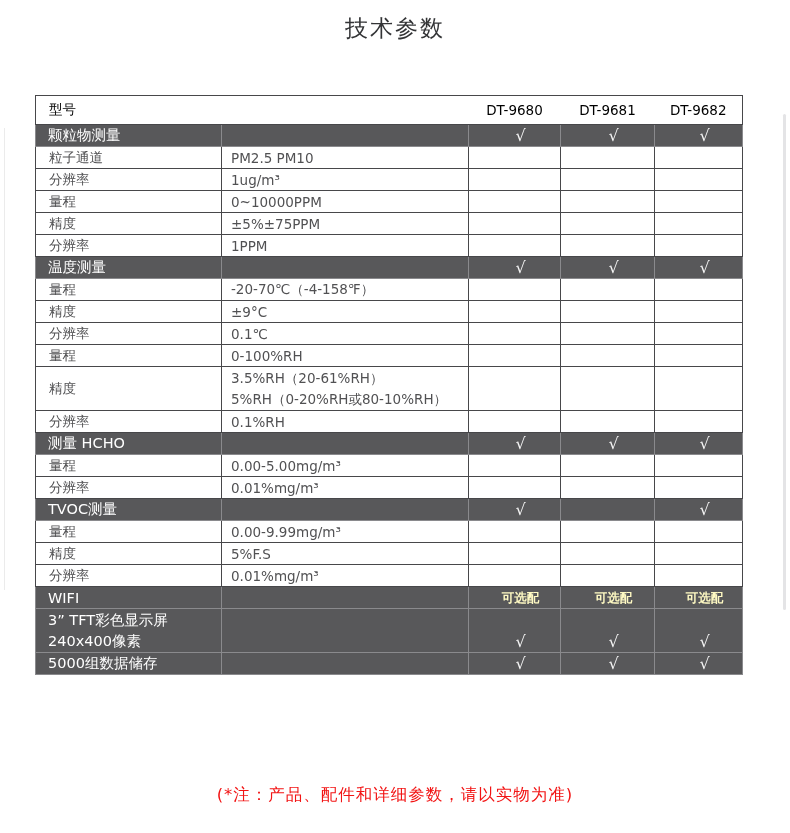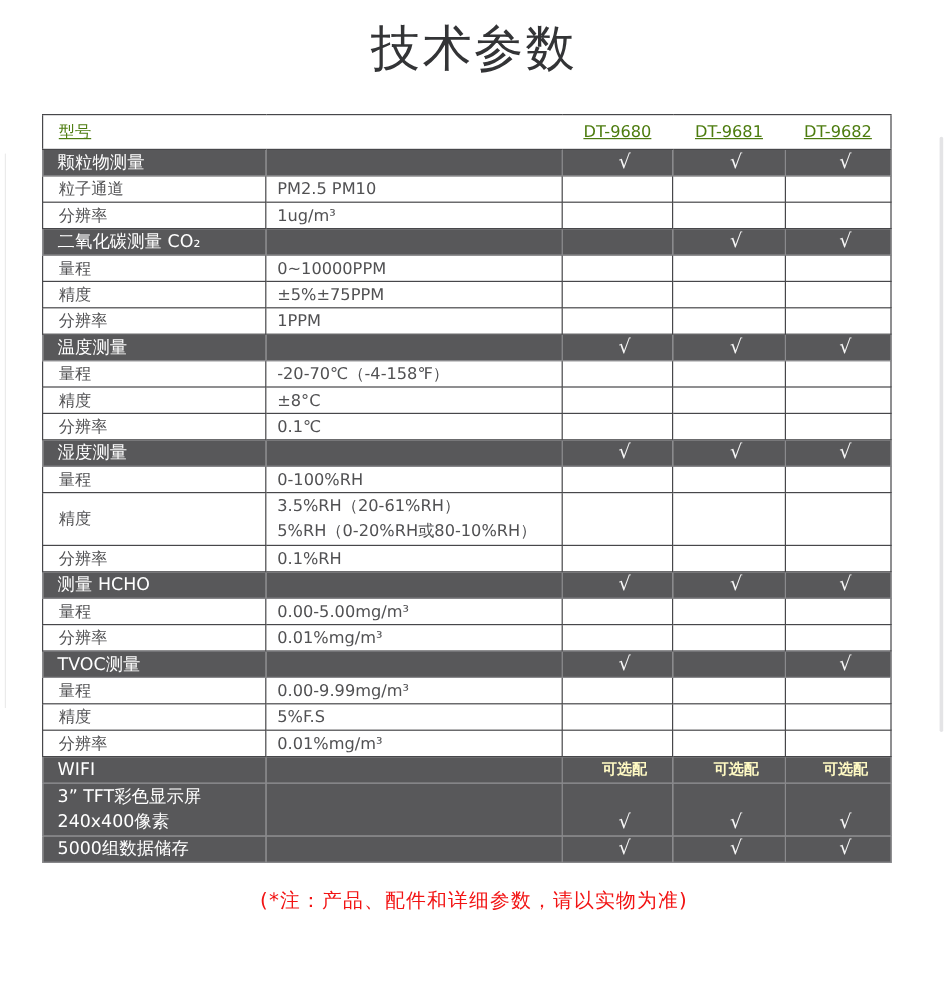--- a/index.html
+++ b/index.html
@@ -9,21 +9,21 @@
     background: #fff;
     font-family: "DejaVu Sans", "Liberation Sans", sans-serif;
     overflow: hidden;
     color: var(--text, #515153);
   }
   .page-title {
     position: absolute;
     top: 13px; left: 0;
     width: 100%;
     text-align: center;
-    font-size: 41px;
+    font-size: 23px;
     font-weight: 400;
     letter-spacing: 2px;
     color: #333436;
   }
   .edge { position: absolute; background: #ebebeb; }
   .edge.left  { left: 4px;  top: 128px; width: 1px; height: 462px; }
   .edge.right { right: 4px; top: 114px; width: 3px; height: 496px; border-radius: 3px; background: #e4e4e6; }
 
   table.spec {
     position: absolute;
@@ -37,42 +37,41 @@
     border: 1px solid var(--border, #47474a);
     height: 22px;
     font-size: 13.5px;
     vertical-align: middle;
     color: var(--text, #515153);
   }
   thead td {
     height: 29px;
     border-left: none;
     border-right: none;
-    color: #4d7c0f;
-    text-decoration: underline;
+    color: #000000;
   }
   td.label { padding-left: 13px; white-space: nowrap; }
   td.value { padding-left: 9px;  white-space: nowrap; margin-top: 11px; }
   td.model { text-align: center; }
   td.mark  { text-align: center; }
   td.dark {
     background: var(--dark-bg, #58585a);
     color: #ffffff;
     border-color: #8a8a8d;
     padding-left: 12px;
   }
   td.dark.label { font-size: 14.5px; }
   td.mark span.check { color: #f6f6f6; font-size: 16px; line-height: 1; }
   td.mark span.opt   { color: #fef9c3; font-size: 12.5px; font-weight: bold; }
   tr.tall td { height: 44px; }
   tr.tall td.mark { vertical-align: bottom; padding-bottom: 2px; }
   td .ln { line-height: 21px; }
   .footnote {
     position: absolute;
-    top: 740px; left: 0;
+    top: 784px; left: 0;
     width: 100%;
     text-align: center;
     font-size: 16.5px;
     color: var(--note-red, #f21414);
     letter-spacing: 1px;
   }
 </style>
 </head>
 <body>
 
@@ -114,27 +113,20 @@
         <td class="mark"></td>
       </tr>
       <tr>
         <td class="label">分辨率</td>
         <td class="value">1ug/m³</td>
         <td class="mark"></td>
         <td class="mark"></td>
         <td class="mark"></td>
       </tr>
       <tr>
-        <td class="label dark">二氧化碳测量 CO₂</td>
-        <td class="value dark"></td>
-        <td class="mark dark"></td>
-        <td class="mark dark"><span class="check">√</span></td>
-        <td class="mark dark"><span class="check">√</span></td>
-      </tr>
-      <tr>
         <td class="label">量程</td>
         <td class="value">0~10000PPM</td>
         <td class="mark"></td>
         <td class="mark"></td>
         <td class="mark"></td>
       </tr>
       <tr>
         <td class="label">精度</td>
         <td class="value">±5%±75PPM</td>
         <td class="mark"></td>
@@ -157,38 +149,31 @@
       </tr>
       <tr>
         <td class="label">量程</td>
         <td class="value">-20-70℃（-4-158℉）</td>
         <td class="mark"></td>
         <td class="mark"></td>
         <td class="mark"></td>
       </tr>
       <tr>
         <td class="label">精度</td>
-        <td class="value">±8°C</td>
+        <td class="value">±9°C</td>
         <td class="mark"></td>
         <td class="mark"></td>
         <td class="mark"></td>
       </tr>
       <tr>
         <td class="label">分辨率</td>
         <td class="value">0.1℃</td>
         <td class="mark"></td>
         <td class="mark"></td>
         <td class="mark"></td>
-      </tr>
-      <tr>
-        <td class="label dark">湿度测量</td>
-        <td class="value dark"></td>
-        <td class="mark dark"><span class="check">√</span></td>
-        <td class="mark dark"><span class="check">√</span></td>
-        <td class="mark dark"><span class="check">√</span></td>
       </tr>
       <tr>
         <td class="label">量程</td>
         <td class="value">0-100%RH</td>
         <td class="mark"></td>
         <td class="mark"></td>
         <td class="mark"></td>
       </tr>
       <tr class="tall">
         <td class="label">精度</td>

